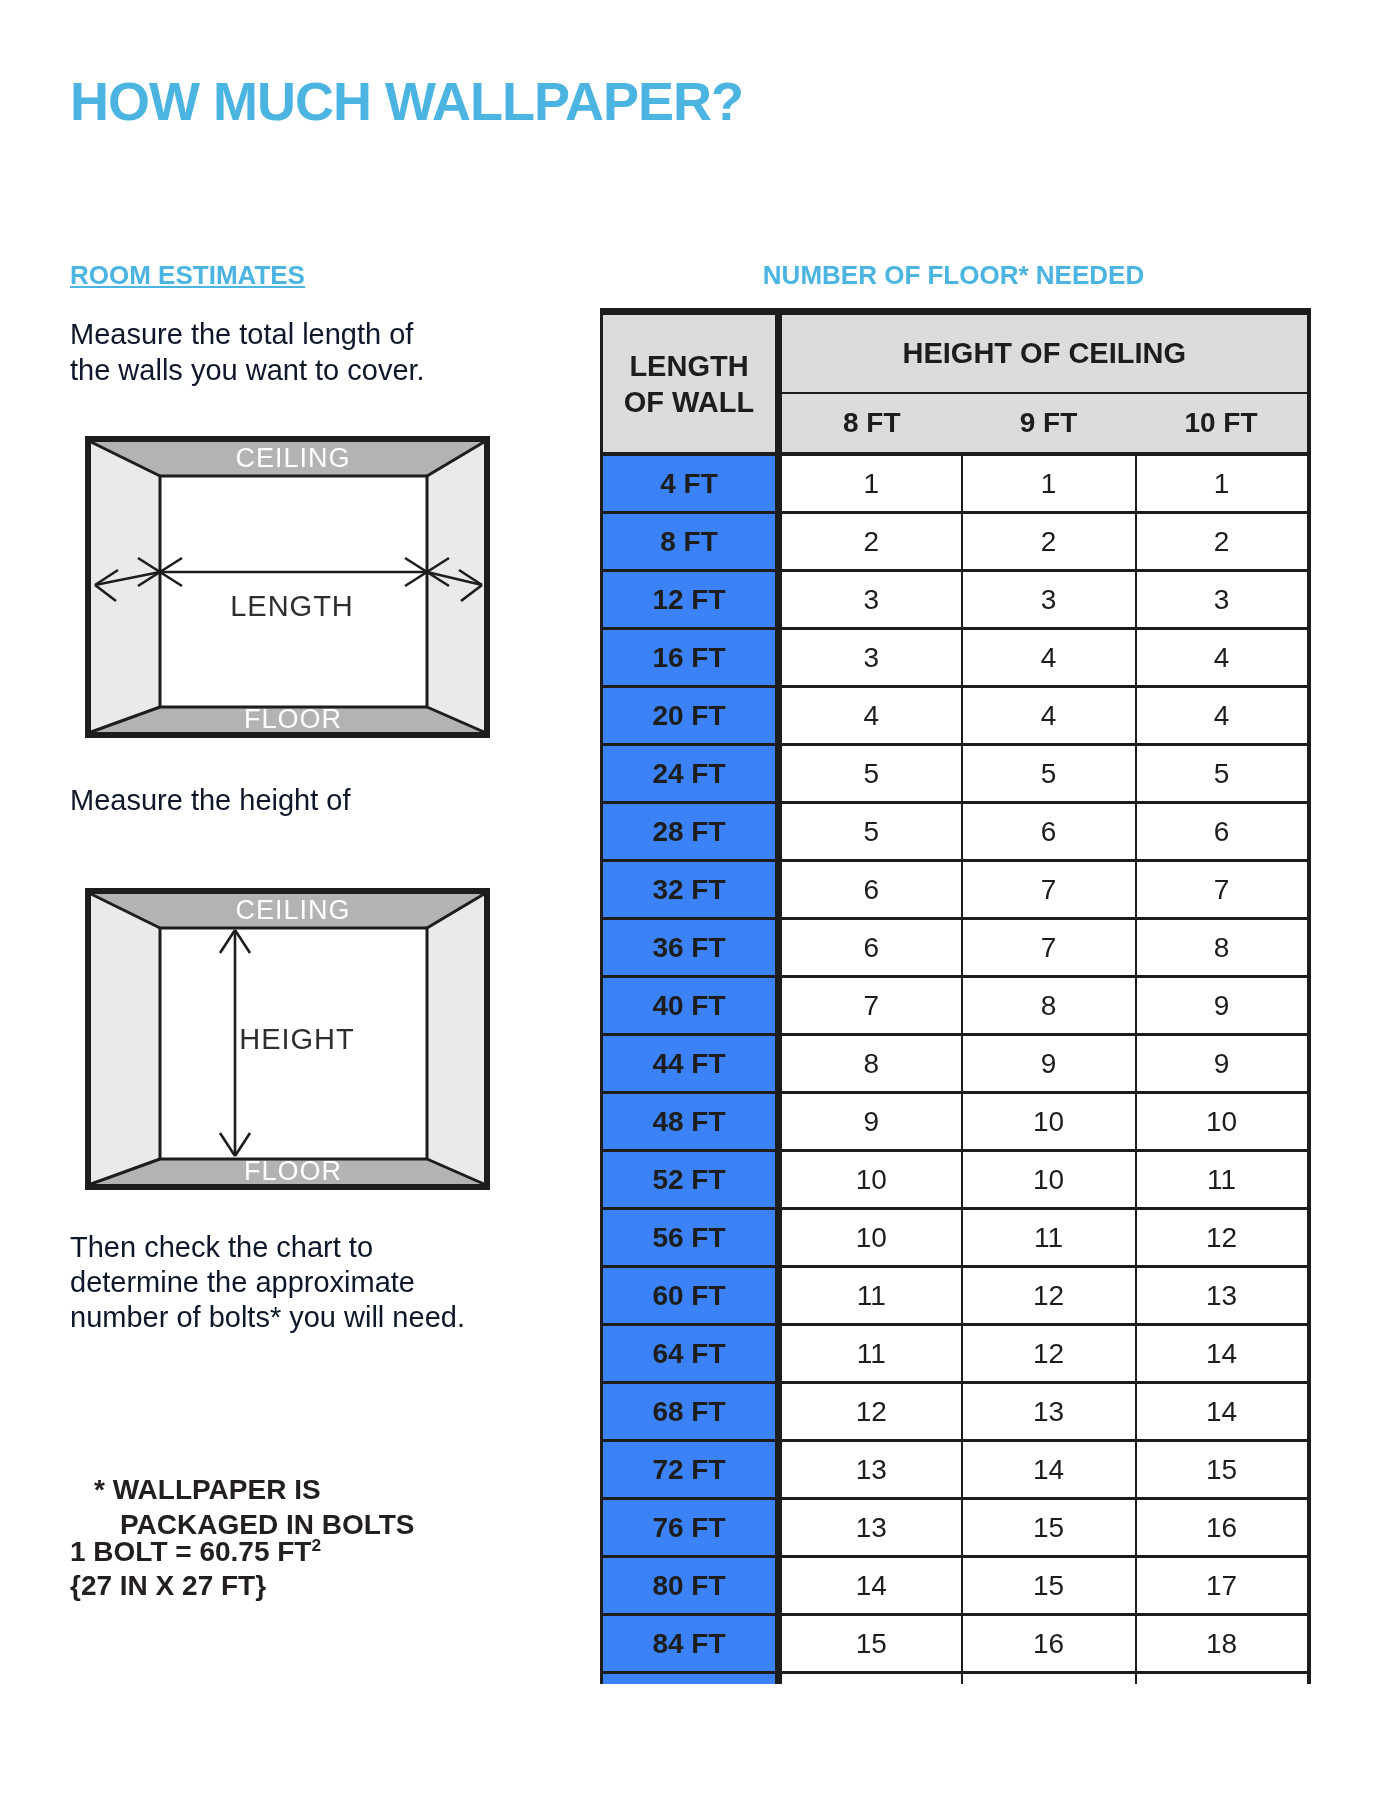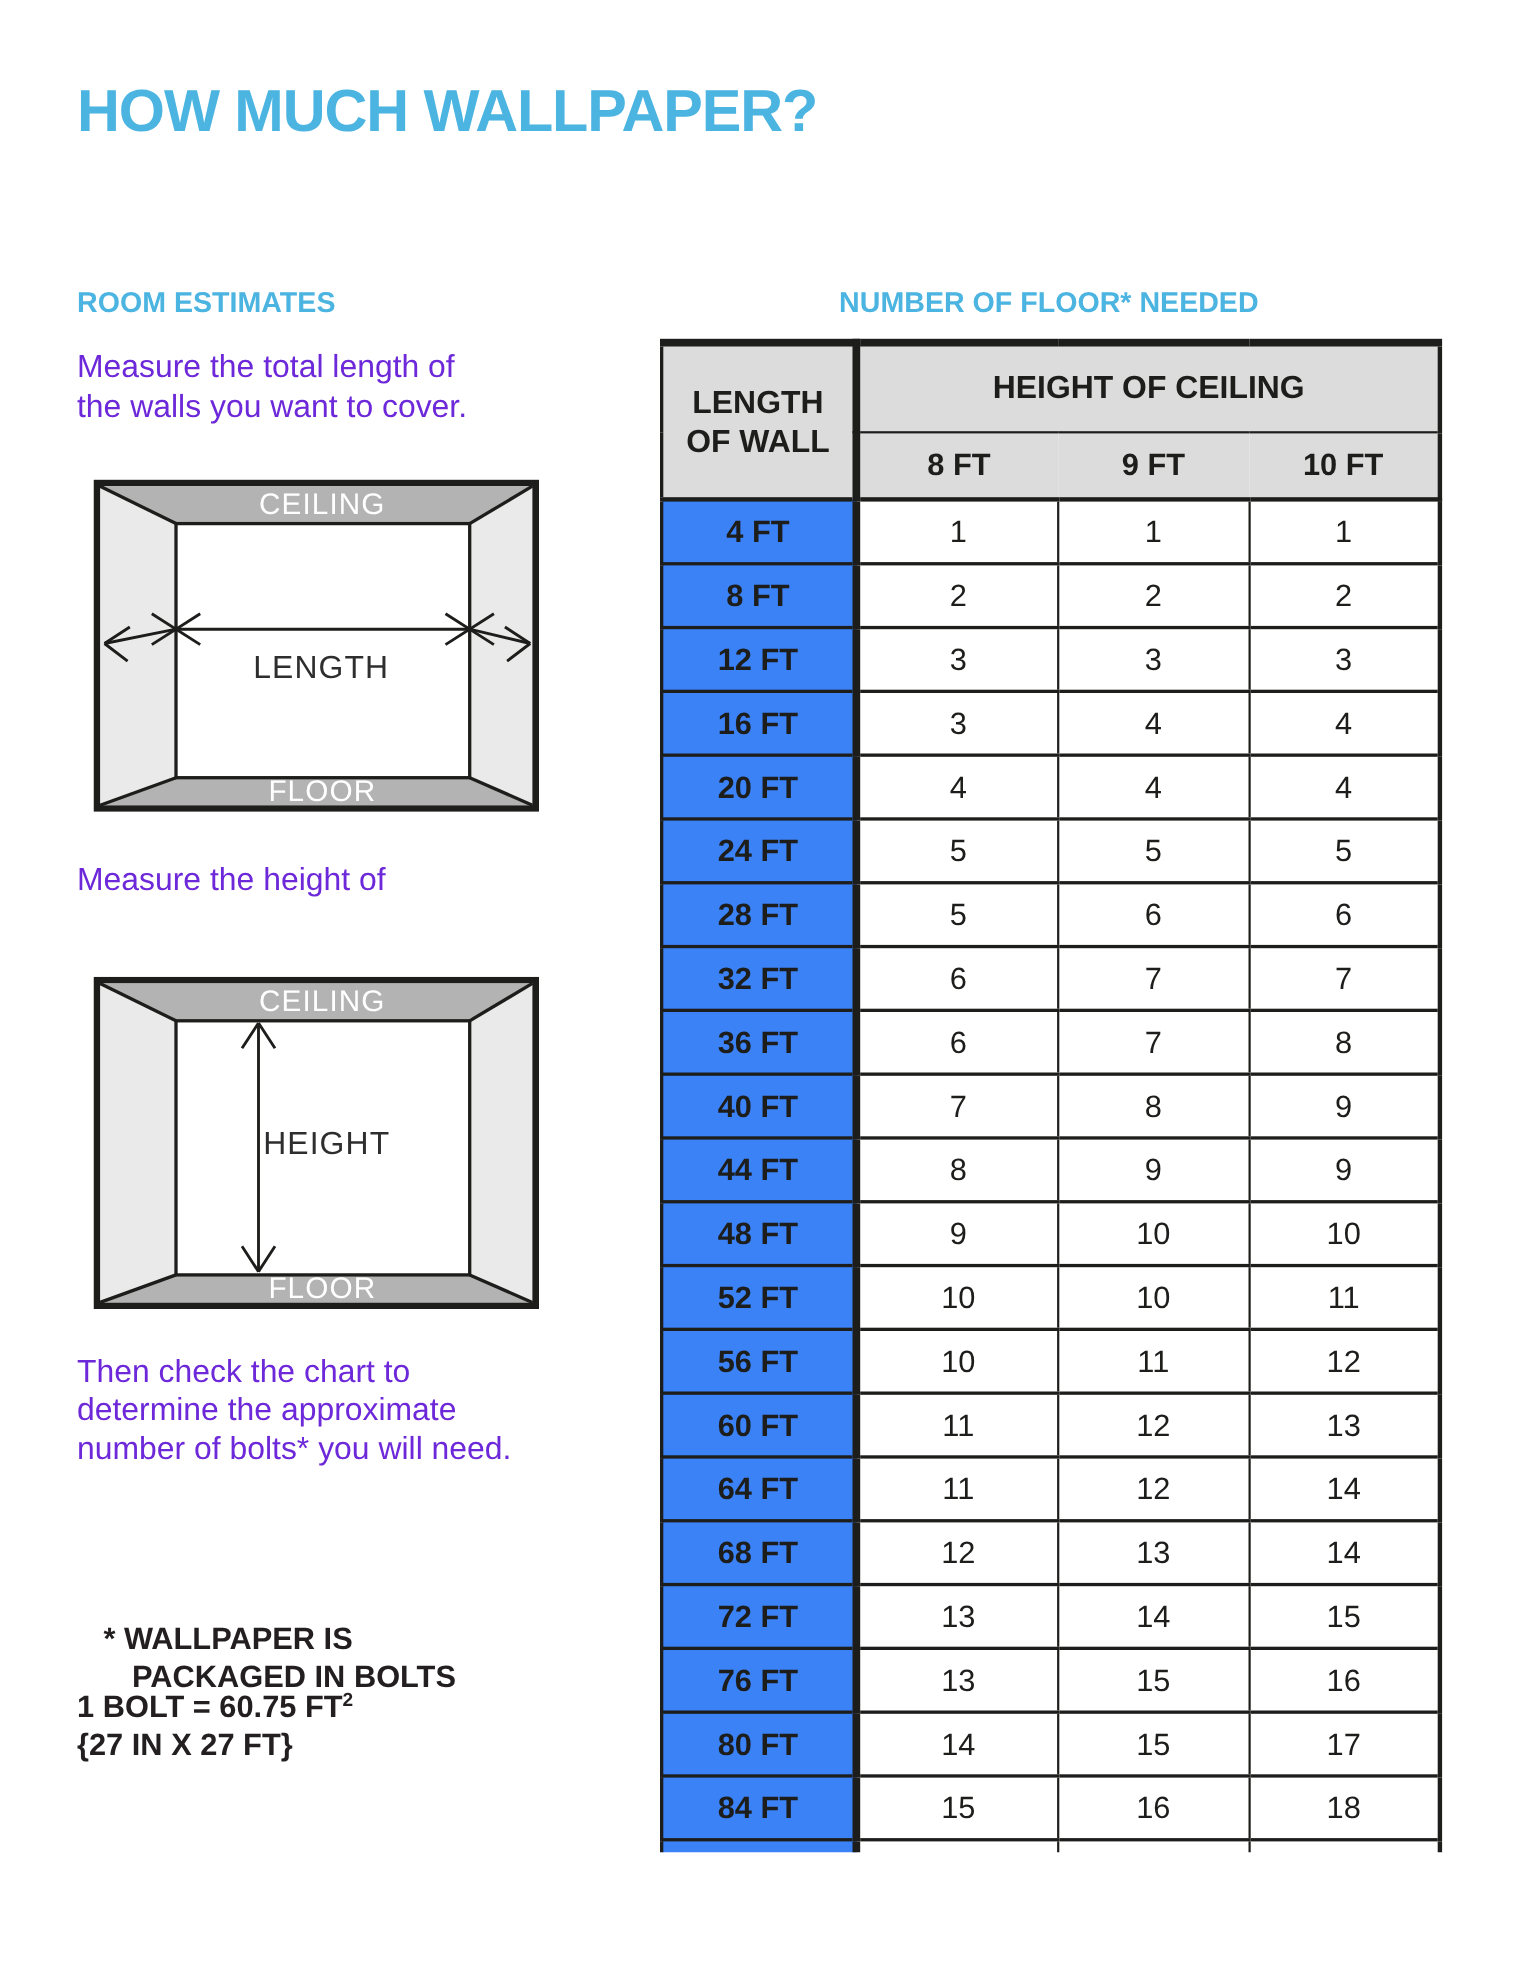--- a/index.html
+++ b/index.html
@@ -7,23 +7,23 @@
     position:relative; width:1391px; height:1684px; background:#ffffff;
     font-family:"Liberation Sans","DejaVu Sans",sans-serif; color:#231f20; overflow:hidden;
   }
   .page-title {
     position:absolute; left:70px; top:70px; margin:0;
     font-size:54px; font-weight:700; letter-spacing:-1px; color:#4bb4e1; white-space:nowrap;
   }
   .col-heading {
     position:absolute; font-size:26px; font-weight:700; color:#4bb4e1; white-space:nowrap;
   }
-  .heading-left { left:70px; top:260px; }
+  .heading-left { left:70px; top:260px;text-decoration:underline; }
   .heading-table { left:600px; top:260px; width:707px; text-align:center; }
-  .para { position:absolute; left:70px; font-size:29px; line-height:36px; color:#6d28d9; }
+  .para { position:absolute; left:70px; font-size:29px; line-height:36px; color:#0f172a; }
   .para-1 { top:316px; }
   .para-2 { top:782px; }
   .para-3 { top:1230px; line-height:35px; }
   .footnote { position:absolute; left:70px; top:1472px; font-size:28px; font-weight:700; line-height:35px;margin-left:24px; }
   .footnote .indent { padding-left:26px; }
   .bolt-info { position:absolute; left:70px; top:1528px; font-size:28px; font-weight:700; line-height:34px; }
   .bolt-info sup { font-size:62%; vertical-align:super; }
   .room-svg { position:absolute; left:85px; width:405px; height:302px; }
   .svg-1 { top:436px; }
   .svg-2 { top:888px; }

